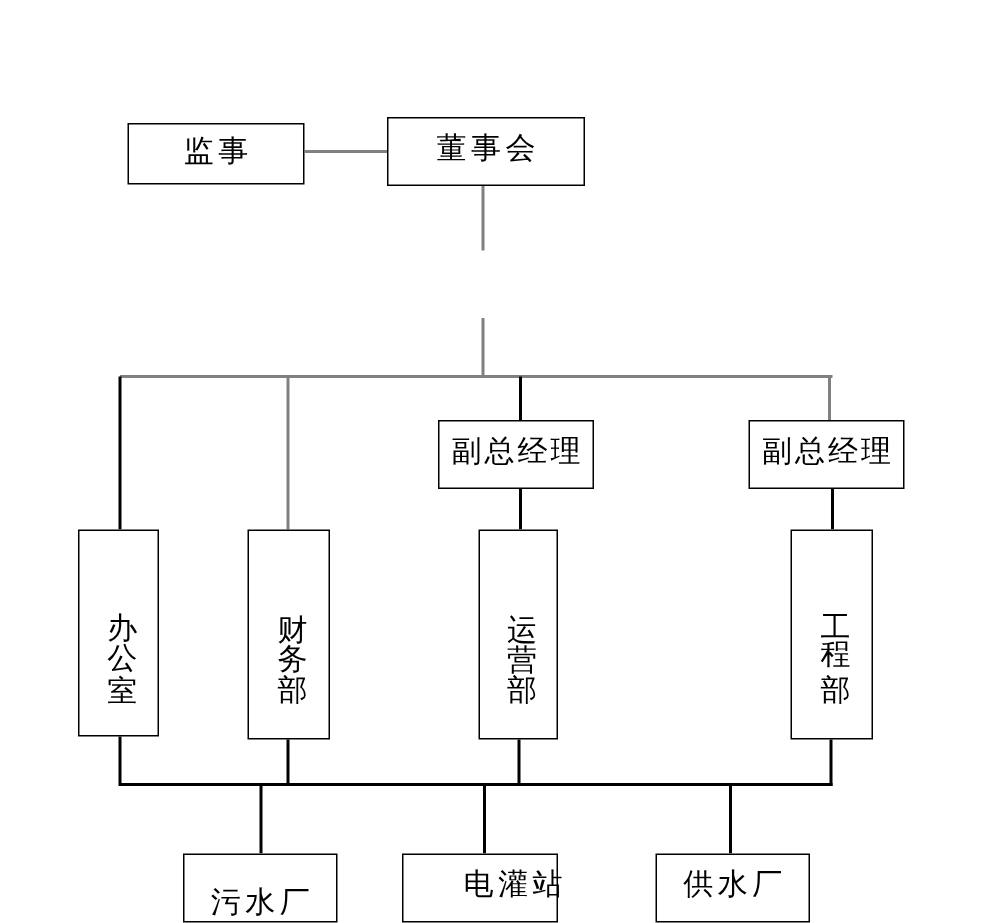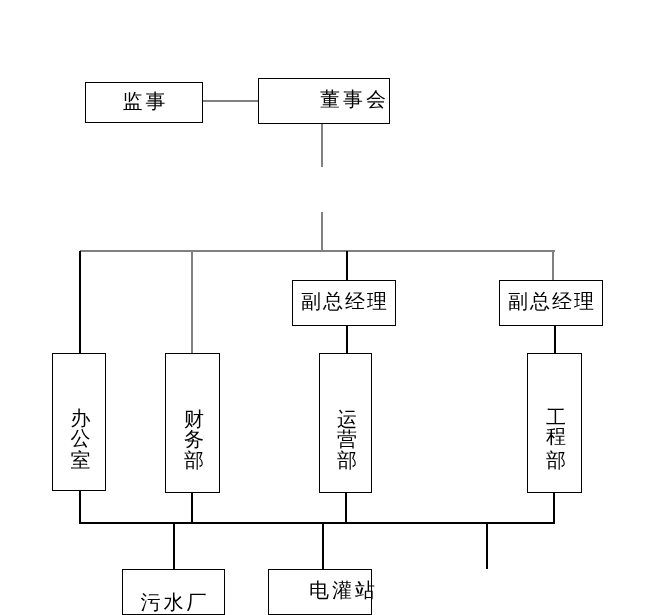--- a/index.html
+++ b/index.html
@@ -69,21 +69,21 @@
   <div class="line black" style="left:553px; top:452px; width:2px;   height:32px;"></div>
   <div class="line black" style="left:80px;  top:482px; width:475px; height:2px;"></div>
   <div class="line black" style="left:173px; top:483px; width:2px;   height:46px;"></div>
   <div class="line black" style="left:322px; top:483px; width:2px;   height:46px;"></div>
   <div class="line black" style="left:486px; top:483px; width:2px;   height:46px;"></div>
 
   <div class="node" style="left:85px; top:42px; width:118px; height:41px;">
     <span class="label">监事</span>
   </div>
 
-  <div class="node" style="left:258px; top:38px; width:132px; height:46px;justify-content:flex-end;">
+  <div class="node" style="left:258px; top:38px; width:132px; height:46px;">
     <span class="label">董事会</span>
   </div>
 
 
   <div class="node" style="left:292px; top:240px; width:104px; height:46px;">
     <span class="label" style="letter-spacing:2px; text-indent:2px;">副总经理</span>
   </div>
 
   <div class="node" style="left:499px; top:240px; width:104px; height:46px;">
     <span class="label" style="letter-spacing:2px; text-indent:2px;">副总经理</span>
@@ -106,14 +106,17 @@
   </div>
 
   <div class="node" style="left:122px; top:529px; width:103px; height:46px;align-items:flex-end;">
     <span class="label">污水厂</span>
   </div>
 
   <div class="node" style="left:268px; top:529px; width:104px; height:46px;padding-left:44px;">
     <span class="label">电灌站</span>
   </div>
 
+  <div class="node" style="left:437px; top:529px; width:103px; height:46px;">
+    <span class="label">供水厂</span>
+  </div>
 
 </div>
 
 </body></html>

